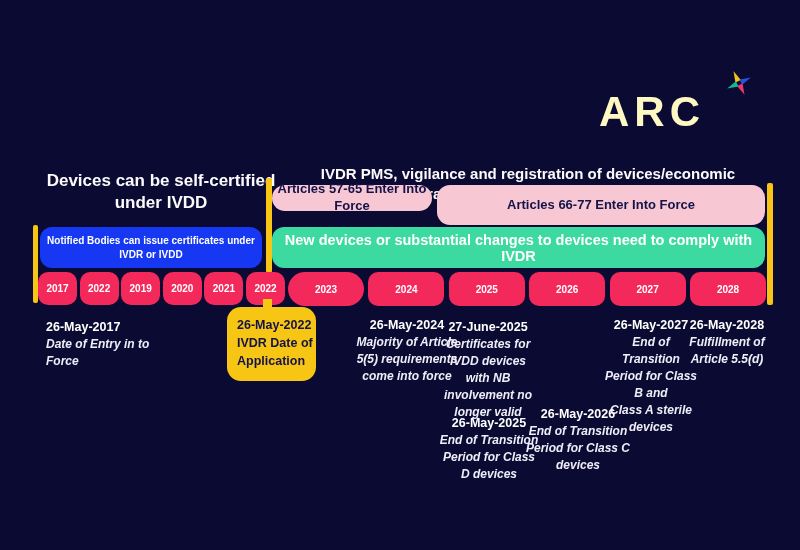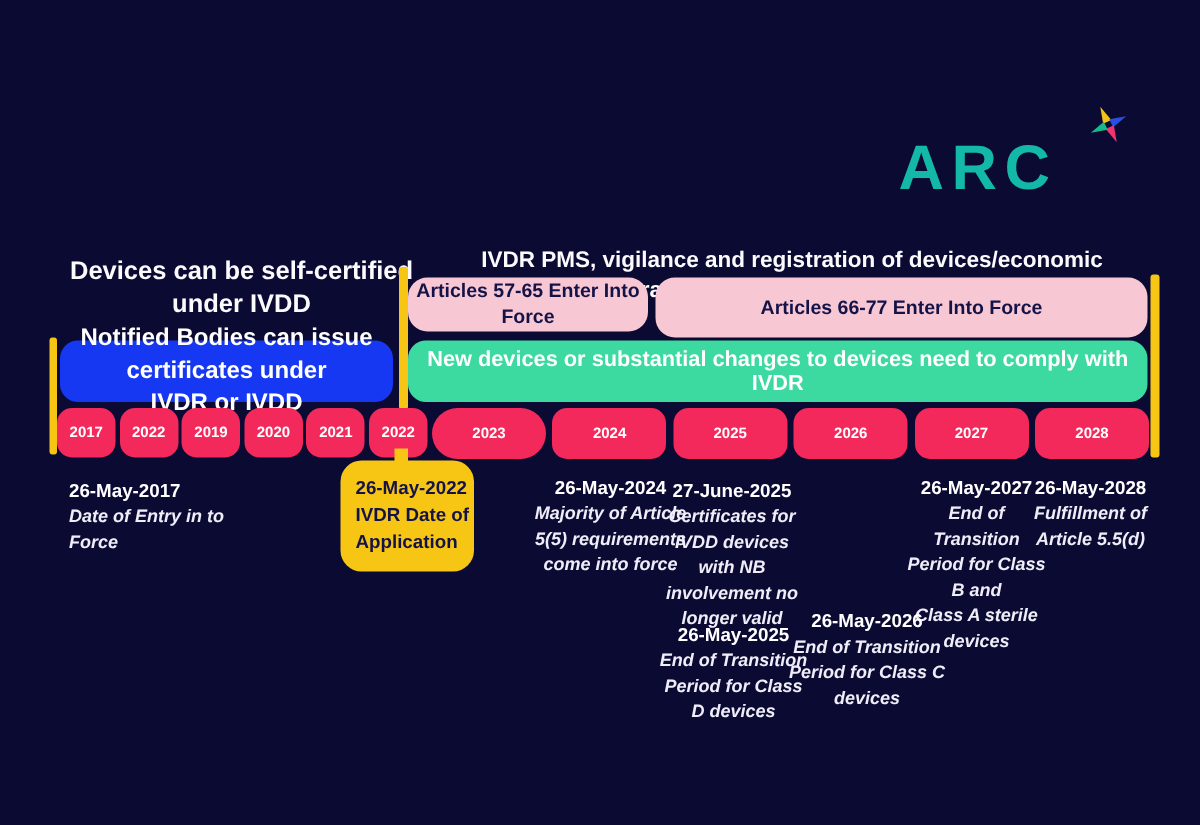--- a/index.html
+++ b/index.html
@@ -20,46 +20,46 @@
     color:var(--white);
   }
   .abs{position:absolute;}
   .pre{white-space:pre-line;}
   .page-title{
     left:48px;top:92px;width:560px;
     font-size:31px;font-weight:bold;letter-spacing:.5px;color:var(--white);
   }
   .arc-text{
     left:599px;top:88px;
-    font-size:42px;font-weight:bold;letter-spacing:5px;color:#14b8a6;
+    font-size:42px;font-weight:bold;letter-spacing:5px;color:#fef9c3;
   }
   .sparkle{left:726px;top:70px;}
   .subtitle{
     left:307px;top:142px;width:442px;text-align:center;
     font-size:15px;font-weight:bold;line-height:1.35;color:var(--white);margin-top:22px;
   }
   .left-heading{
     left:45px;top:170px;width:232px;text-align:center;
     font-size:17px;font-weight:bold;line-height:1.3;color:var(--white);
   }
   .ybar{background:var(--yellow);border-radius:2px;}
   .bar-left{left:33px;top:225px;width:5px;height:78px;}
   .bar-mid{left:266px;top:178px;width:6px;height:95px;}
   .bar-right{left:767px;top:183px;width:6px;height:122px;}
   .pinkbox{
     background:var(--pink);border-radius:13px;color:var(--ink);
     font-size:13px;font-weight:bold;line-height:1.3;
     display:flex;align-items:center;justify-content:center;text-align:center;
   }
-  .pink1{left:272px;top:185px;width:160px;height:36px;}
+  .pink1{left:272px;top:185px;width:160px;height:26px;}
   .pink2{left:437px;top:185px;width:328px;height:40px;}
   .bluebox{
     left:40px;top:227px;width:222px;height:41px;
     background:var(--blue);border-radius:12px;color:#ffffff;
-    font-size:16px;font-weight:bold;line-height:1.35;
+    font-size:10px;font-weight:bold;line-height:1.35;
     display:flex;align-items:center;justify-content:center;text-align:center;
   }
   .greenbar{
     left:272px;top:227px;width:493px;height:41px;
     background:var(--green);border-radius:12px;color:#ffffff;
     font-size:14.5px;font-weight:bold;
     display:flex;align-items:center;justify-content:center;text-align:center;
   }
   .yearbox{
     position:absolute;background:var(--crimson);border-radius:10px;color:#ffffff;

